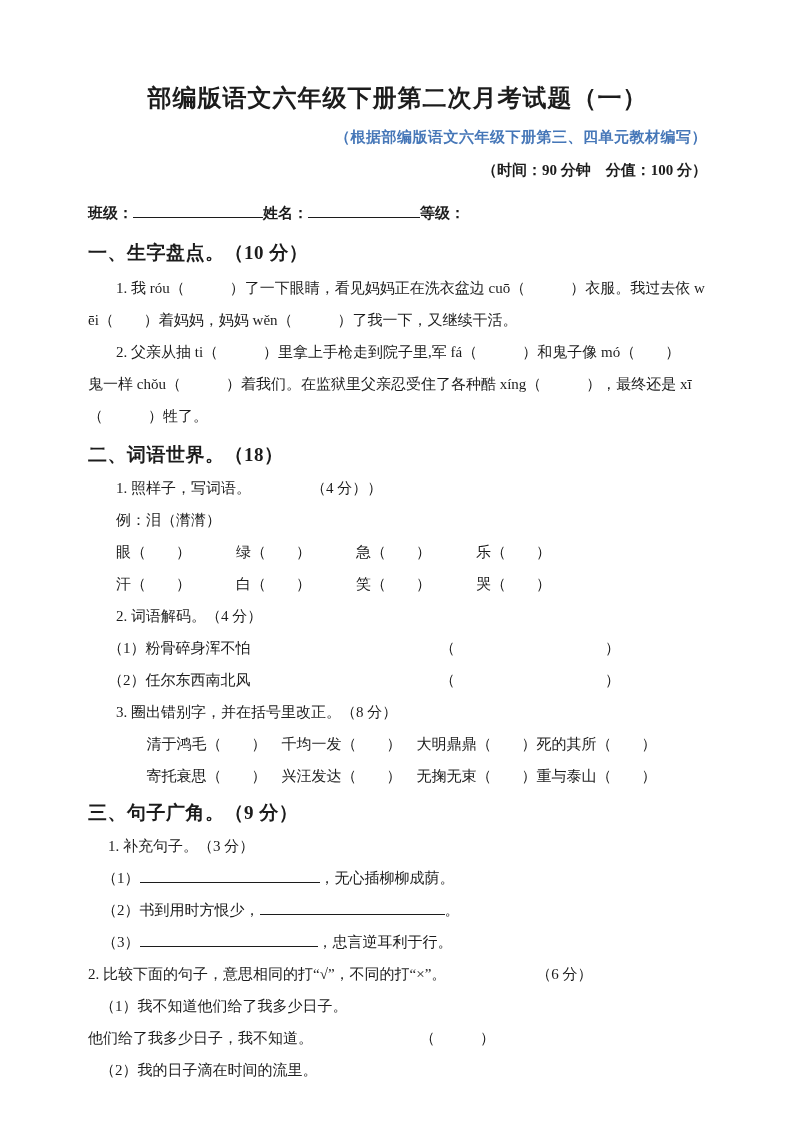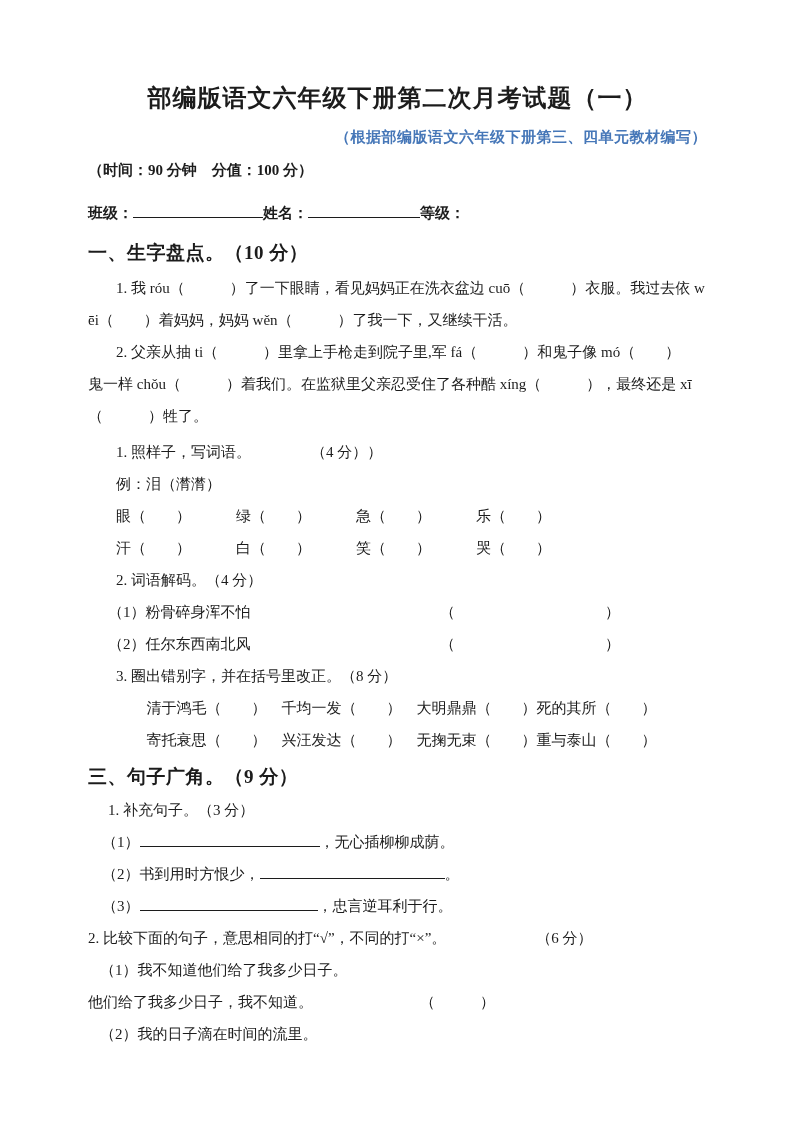--- a/index.html
+++ b/index.html
@@ -4,21 +4,21 @@
 <style>
   html,body{margin:0;padding:0;}
   body{
     width:793px;height:1122px;background:#ffffff;
     font-family:"Liberation Serif","DejaVu Serif",serif;
     color:#1c1c1c;
   }
   .page{box-sizing:border-box;width:793px;height:1122px;padding:84px 86px 0 88px;overflow:hidden;background:#fff;}
   .title{font-size:24px;line-height:28px;font-weight:700;text-align:center;letter-spacing:1px;}
   .subtitle{margin-top:15px;font-size:15px;line-height:20px;text-align:right;color:#4677b8;font-weight:600;letter-spacing:0.5px;}
-  .meta{margin-top:13px;font-size:15px;line-height:21px;font-weight:700;text-align:left;}
+  .meta{margin-top:13px;font-size:15px;line-height:21px;font-weight:700;text-align:right;}
   .idline{margin-top:22px;font-size:15px;line-height:21px;font-weight:700;text-align:left;white-space:pre-wrap;}
   .uline{display:inline-block;border-bottom:1.5px solid #1c1c1c;height:14px;vertical-align:baseline;}
   .u130{width:130px;}
   .u112{width:112px;}
   .h{font-size:19px;line-height:26px;font-weight:700;letter-spacing:0.5px;}
   .h1m{margin-top:16px;}
   .h2m{margin-top:10px;}
   .h3m{margin-top:8px;}
   .line{font-size:15px;line-height:32px;white-space:pre-wrap;}
   .mt6{margin-top:6px;}
@@ -48,20 +48,21 @@
   <div class="meta">（时间：90 分钟　分值：100 分）</div>
   <div class="idline"><span>班级：</span><span class="uline u130"></span><span>姓名：</span><span class="uline u112"></span><span>等级：</span></div>
 
   <div class="h h1m">一、生字盘点。（10 分）</div>
   <div class="line mt6 ind28">1. 我 róu（　　　）了一下眼睛，看见妈妈正在洗衣盆边 cuō（　　　）衣服。我过去依 w</div>
   <div class="line">ēi（　　）着妈妈，妈妈 wěn（　　　）了我一下，又继续干活。</div>
   <div class="line ind28">2. 父亲从抽 ti（　　　）里拿上手枪走到院子里,军 fá（　　　）和鬼子像 mó（　　）</div>
   <div class="line">鬼一样 chǒu（　　　）着我们。在监狱里父亲忍受住了各种酷 xíng（　　　），最终还是 xī</div>
   <div class="line">（　　　）牲了。</div>
 
+  <div class="h h2m">二、词语世界。（18）</div>
   <div class="line mt4 ind28">1. 照样子，写词语。　　　　（4 分））</div>
   <div class="line ind28">例：泪（潸潸）</div>
   <div class="line ind28">眼（　　）　　　绿（　　）　　　急（　　）　　　乐（　　）</div>
   <div class="line ind28">汗（　　）　　　白（　　）　　　笑（　　）　　　哭（　　）</div>
   <div class="line ind28">2. 词语解码。（4 分）</div>
   <div class="line ind20 rel"><span>（1）粉骨碎身</span><span class="emdot">浑</span><span>不怕</span><span class="absblank">（　　　　　　　　　　）</span></div>
   <div class="line ind20 rel"><span>（2）任</span><span class="emdot">尔</span><span>东西南北风</span><span class="absblank">（　　　　　　　　　　）</span></div>
   <div class="line ind28">3. 圈出错别字，并在括号里改正。（8 分）</div>
   <div class="line ind8">清于鸿毛（　　）　千均一发（　　）　大明鼎鼎（　　）死的其所（　　）</div>
   <div class="line ind8">寄托衰思（　　）　兴汪发达（　　）　无掬无束（　　）重与泰山（　　）</div>

